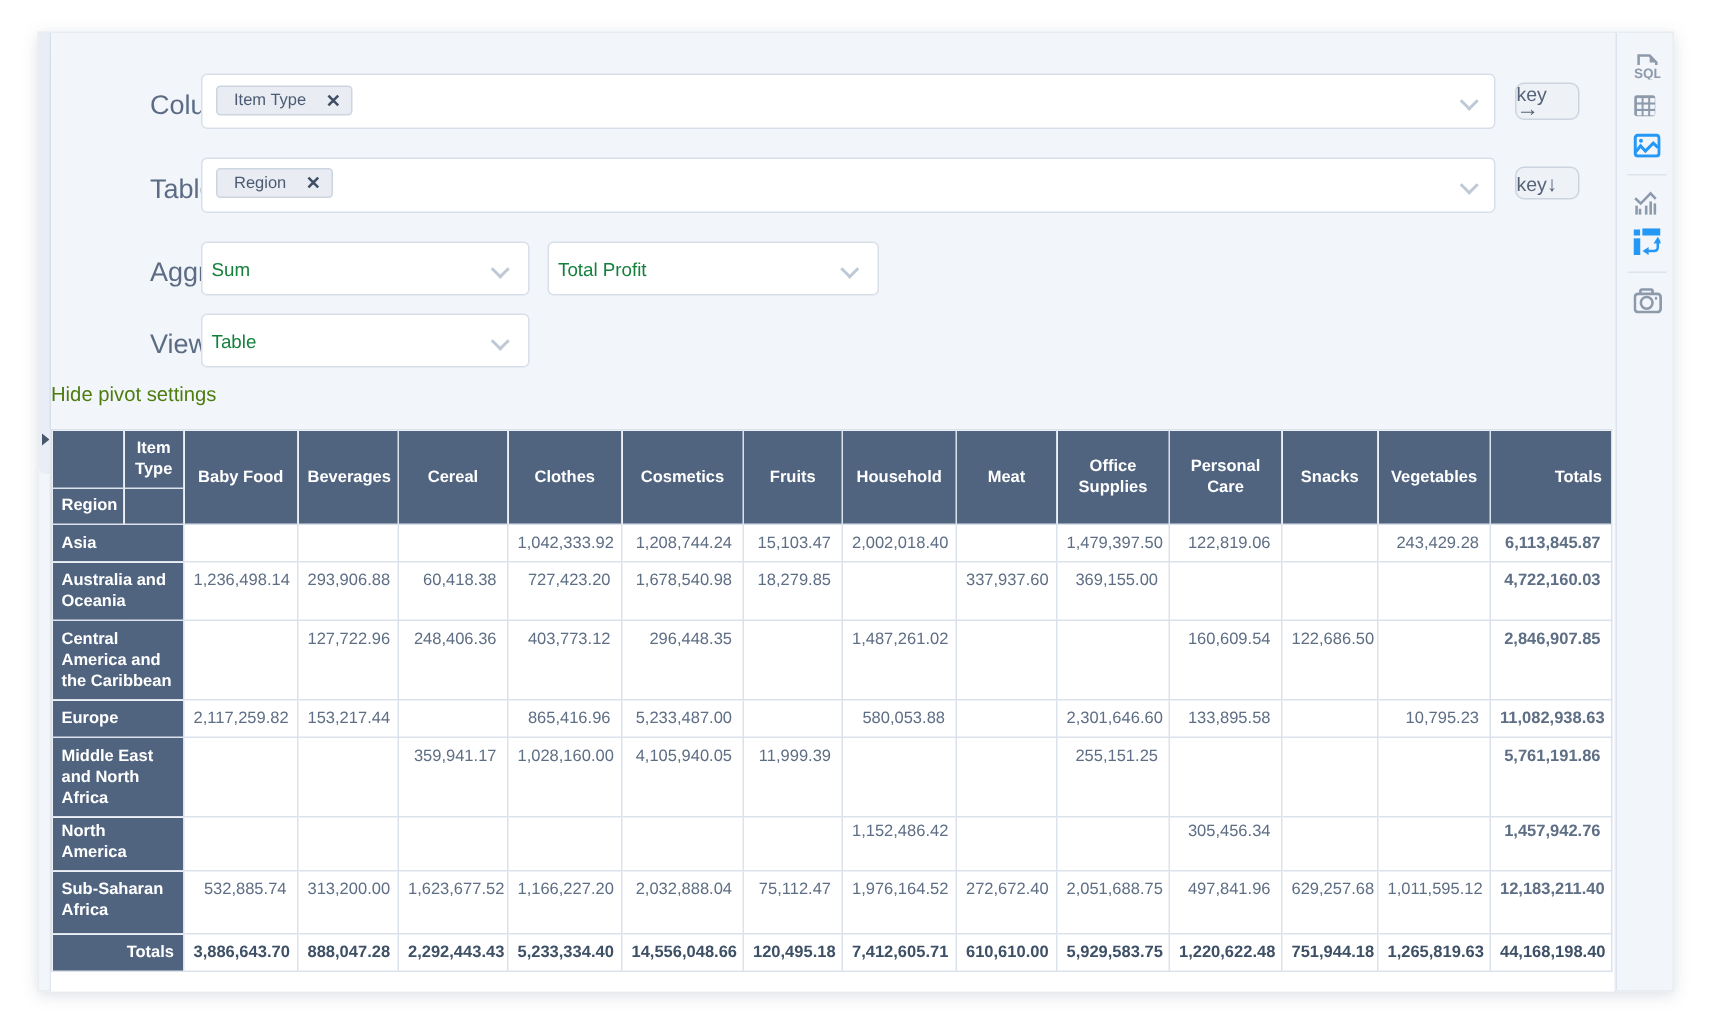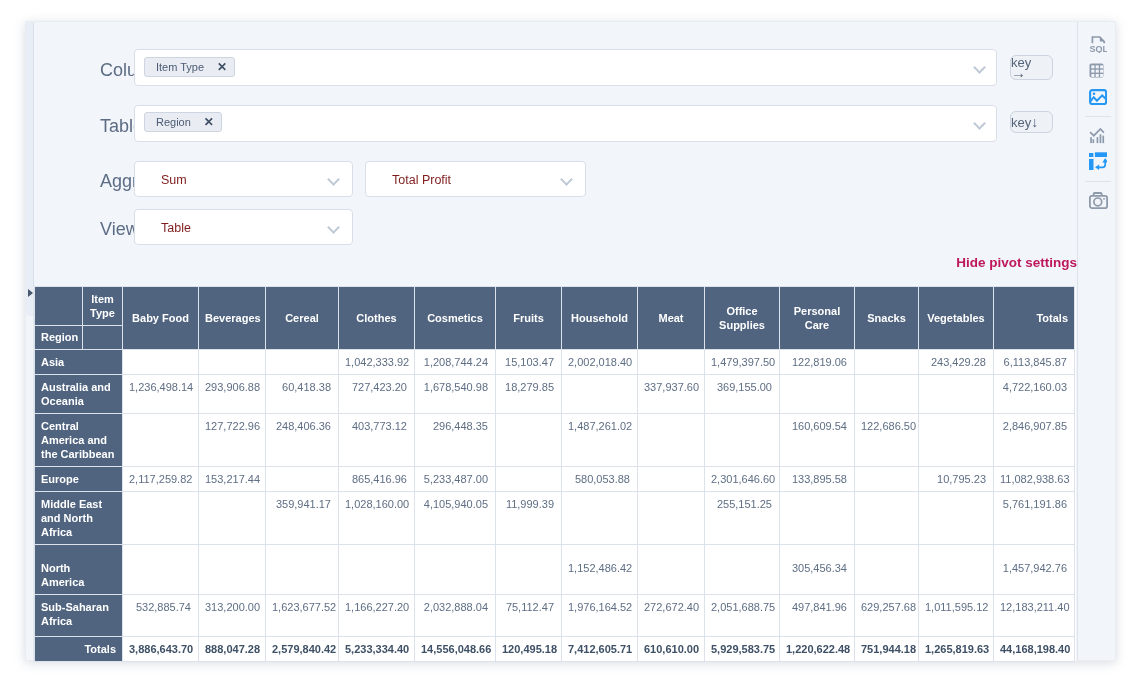--- a/index.html
+++ b/index.html
@@ -8,33 +8,33 @@
 .vdiv { position:absolute; left:1051px; top:0; width:1px; height:638px; background:#dde3ec; }
 .handle { position:absolute; left:0px; top:0px; width:8px; height:294px; background:#e9eef6; border-right:1px solid #d8e0ea; border-radius:0 0 6px 6px; }
 .handle .tri { position:absolute; left:2px; top:267px; width:0; height:0; border-top:4.5px solid transparent; border-bottom:4.5px solid transparent; border-left:5px solid #47576d; }
 
 .lbl { position:absolute; left:32px; font-size:18px; color:#5c6c84;margin-left:42px; }
 .sel { position:absolute; background:#fff; border:1px solid #d9dfe8; border-radius:4px; }
 .chev { position:absolute; width:9px; height:9px; border-right:2px solid #bfc9d6; border-bottom:2px solid #bfc9d6; transform:rotate(45deg); }
 .chip { position:absolute; background:#e9edf3; border:1px solid #ccd5e0; border-radius:3px; font-size:11px; color:#4b5b73; display:flex; align-items:center; padding:0 7px 0 11px; }
 .chip .x { margin-left:13px; font-weight:bold; font-size:12px; color:#3f4e63; }
 .keybtn { position:absolute; left:984px; width:43px; background:#eef1f6; border:1px solid #ccd4df; border-radius:6px; color:#556378; font-size:13px; text-align:left; }
-.seltext { position:absolute; font-size:12.5px; color:#7f1d1d;margin-left:20px; }
-.hidelink { position:absolute; left:8px; top:233px; width:1043px; text-align:right; font-size:13.5px; color:#be185d;font-weight:bold; }
+.seltext { position:absolute; font-size:12.5px; color:#15803d; }
+.hidelink { position:absolute; left:8px; top:233px; width:1043px; text-align:left; font-size:13.5px; color:#4d7c0f; }
 
 .tablewrap { position:absolute; left:7px; top:264px; width:1043px; height:375px; background:#fff; border-left:1px solid #e2e7ee; }
 table.pvt { border-collapse:collapse; table-layout:fixed; margin-left:0px; width:1040px; }
 table.pvt th, table.pvt td { border:1px solid #dbe2ec; font-size:11px; line-height:14px; padding:5px 6px; overflow:hidden; }
 table.pvt th.dk { background:#506480; color:#ffffff; font-weight:bold; text-align:center; }
 table.pvt th.rowlbl { text-align:left; vertical-align:top; }
 table.pvt td { background:#fff; color:#5e6e84; text-align:right; padding-right:7px; vertical-align:top; }
-td.tot { font-weight:normal; color:#3e5066;margin-top:40px; }
+td.tot { font-weight:bold; color:#3e5066;margin-top:40px; }
 tr.totrow td { font-weight:bold; color:#3e5066; }
 tr.hdr2 th { padding-top:4px; }
-tr.rNA th, tr.rNA td { padding-top:16px; }
+tr.rNA th, tr.rNA td { padding-top:2px; }
 tr.rSS th, tr.rSS td { padding-bottom:8px; }
 
 .toolbar { position:absolute; left:1052px; top:0; width:39px; }
 .ticon { position:absolute; left:11px; }
 .tdiv { position:absolute; left:7px; width:26px; height:1px; background:#dde3eb; }
 </style>
 </head>
 <body>
 <div class="panel">
   <div class="handle">
@@ -222,21 +222,21 @@
             <td>2,051,688.75</td>
             <td>497,841.96</td>
             <td>629,257.68</td>
             <td>1,011,595.12</td>
             <td class="tot">12,183,211.40</td>
     </tr>
     <tr class="totrow">
       <th class="dk" colspan="2" style="text-align:right;">Totals</th>
       <td>3,886,643.70</td>
             <td>888,047.28</td>
-            <td>2,579,840.42</td>
+            <td>2,292,443.43</td>
             <td>5,233,334.40</td>
             <td>14,556,048.66</td>
             <td>120,495.18</td>
             <td>7,412,605.71</td>
             <td>610,610.00</td>
             <td>5,929,583.75</td>
             <td>1,220,622.48</td>
             <td>751,944.18</td>
             <td>1,265,819.63</td>
             <td>44,168,198.40</td>

